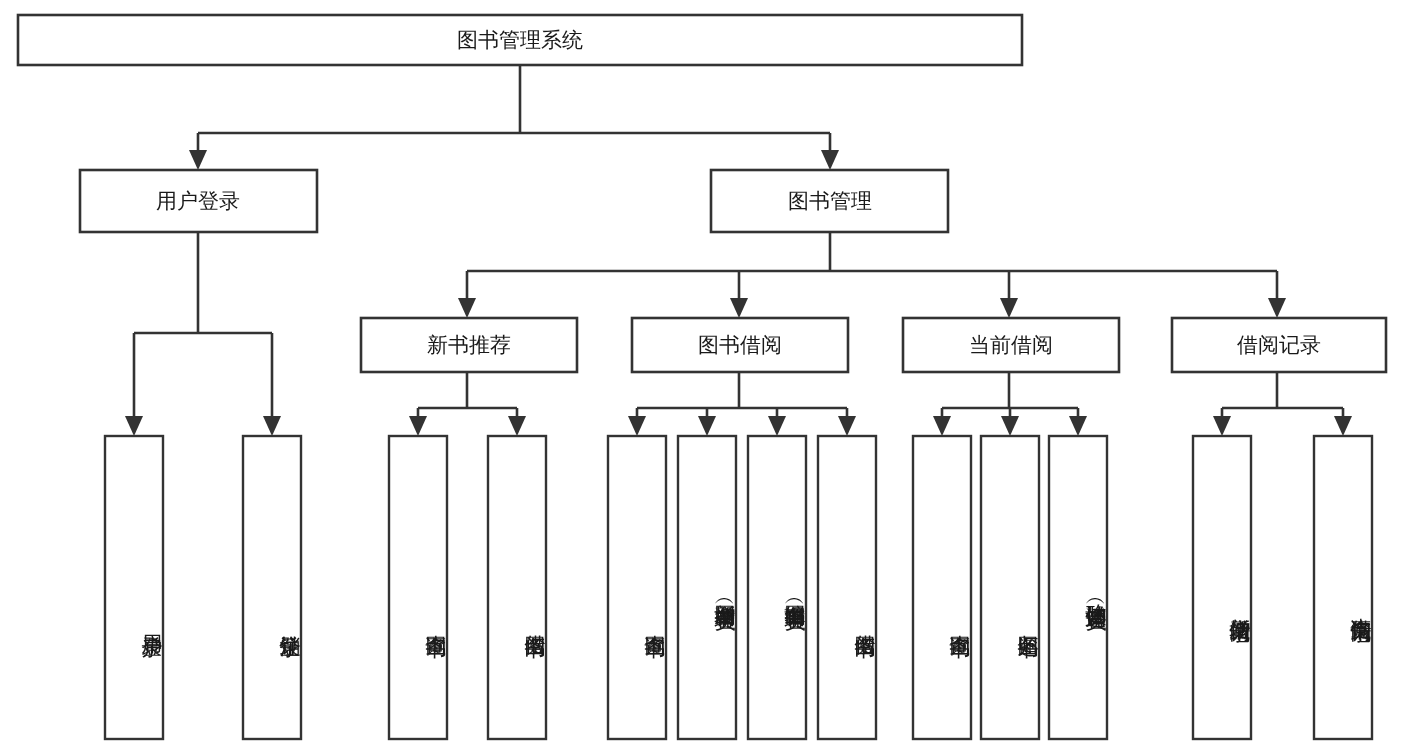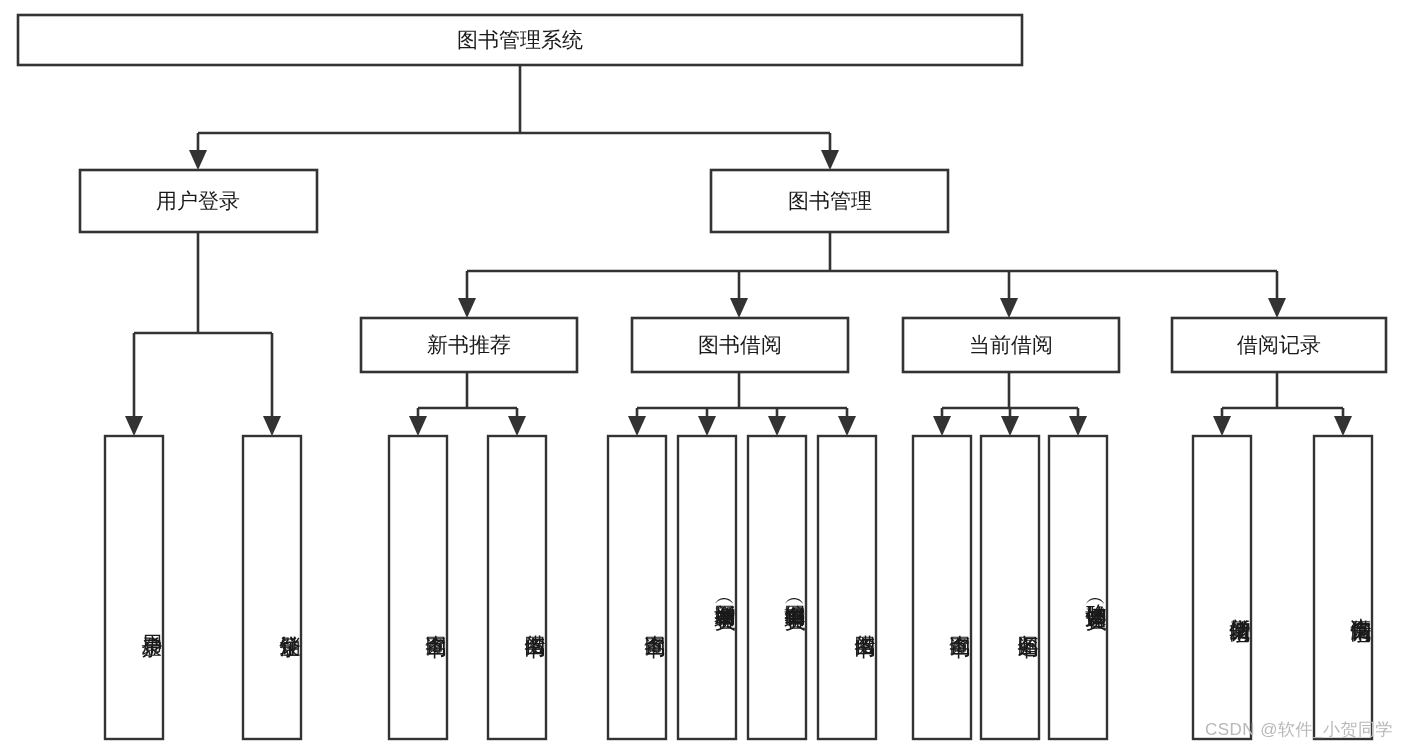--- a/index.html
+++ b/index.html
@@ -207,14 +207,13 @@
   <div class="node-label-v" style="left:748px; top:443px; width:58px; height:296px;">编辑图书（管理员）</div>
   <div class="node-label-v" style="left:818px; top:500px; width:58px; height:239px;">借阅图书</div>
 
   <div class="node-label-v" style="left:913px; top:500px; width:58px; height:239px;">查询图书</div>
   <div class="node-label-v" style="left:981px; top:500px; width:58px; height:239px;">归还图书</div>
   <div class="node-label-v" style="left:1049px; top:443px; width:58px; height:296px;">确认归还（管理员）</div>
 
   <div class="node-label-v" style="left:1193px; top:468px; width:58px; height:271px;">新增借阅记录</div>
   <div class="node-label-v" style="left:1314px; top:468px; width:58px; height:271px;">查询借阅记录</div>
 
-  <div class="watermark">CSDN @软件_小贺同学</div>
 </div>
 
 </body></html>

